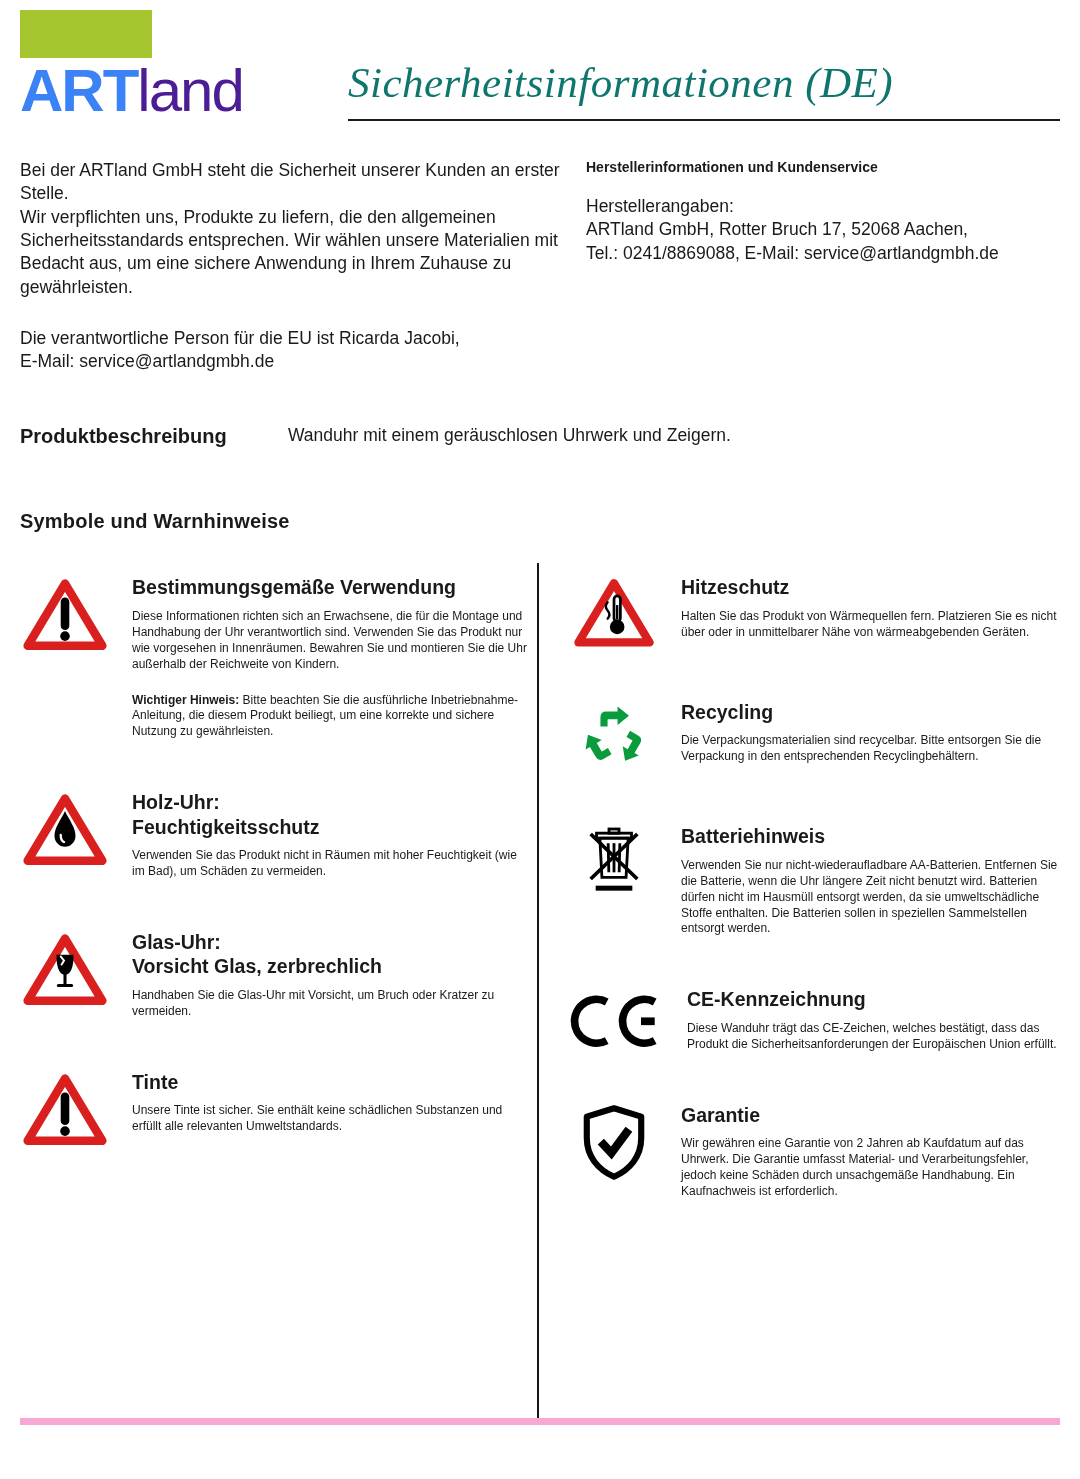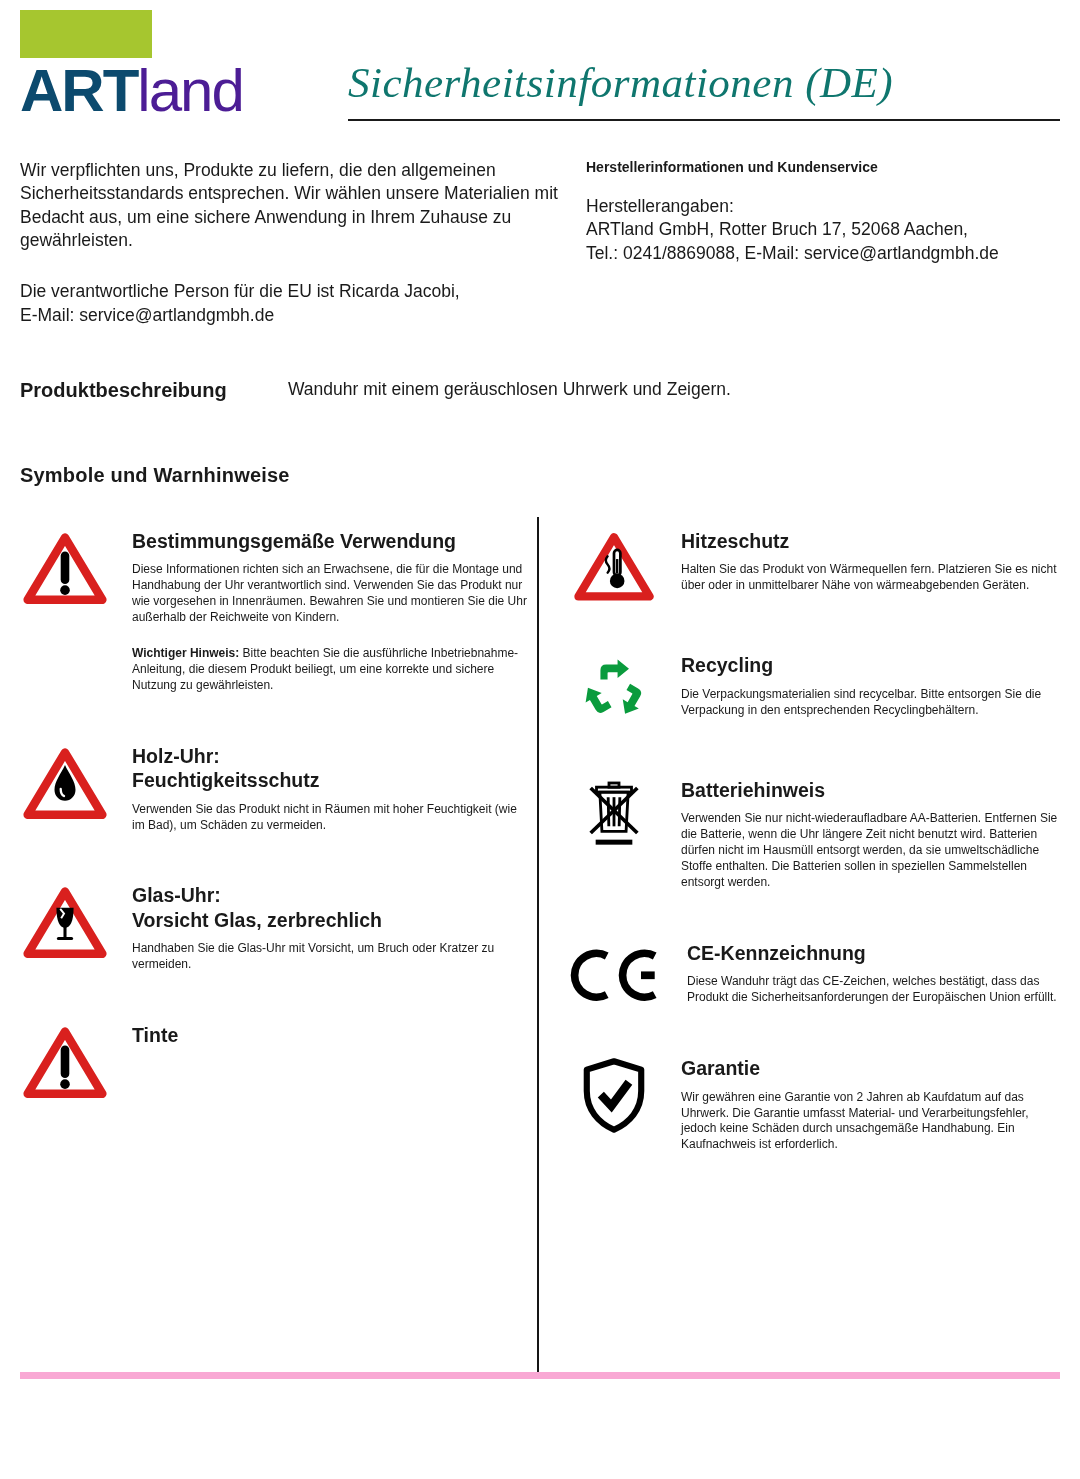--- a/index.html
+++ b/index.html
@@ -8,21 +8,21 @@
     width:1080px; height:1479px; overflow:hidden; position:relative;
     font-family:"Liberation Sans", sans-serif; color:#1a1a1a;
   }
   .page { width:100%; height:100%; padding:0 0 6px 0; }
 
   
   .header { display:flex; align-items:flex-end; padding:10px 20px 0 20px; }
   .logo { width:250px; margin-right:78px; flex:0 0 auto; }
   .logo-block { width:132px; height:48px; background:#a6c62f; }
   .logo-text { font-size:60px; line-height:1.02; letter-spacing:-2px; margin-top:2px; white-space:nowrap; }
-  .logo-art { color:#0c4a6e; font-weight:bold; }
+  .logo-art { color:#3b82f6; font-weight:bold; }
   .logo-land { color:#4c1d95; font-weight:normal; }
   .title-wrap { flex:1; border-bottom:2.5px solid #1a1a1a; padding-bottom:12px; }
   .title {
     font-family:"Liberation Serif","DejaVu Serif",serif; font-style:italic;
     font-weight:normal; font-size:43px; color:#0f766e; letter-spacing:0.5px;
   }
 
   
   .intro { display:grid; grid-template-columns:540px 1fr; column-gap:26px; margin:38px 20px 0 20px; }
   .intro p, .intro-right p { font-size:17.5px; line-height:1.33; }
@@ -70,20 +70,21 @@
       <div class="logo-block"></div>
       <div class="logo-text"><span class="logo-art">ART</span><span class="logo-land">land</span></div>
     </div>
     <div class="title-wrap">
       <h1 class="title">Sicherheitsinformationen (DE)</h1>
     </div>
   </header>
 
   <section class="intro">
     <div class="intro-left">
+      <p>Bei der ARTland GmbH steht die Sicherheit unserer Kunden an erster Stelle.</p>
       <p>Wir verpflichten uns, Produkte zu liefern, die den allgemeinen Sicherheitsstandards entsprechen. Wir wählen unsere Materialien mit Bedacht aus, um eine sichere Anwendung in Ihrem Zuhause zu gewährleisten.</p>
       <p class="intro-p3">Die verantwortliche Person für die EU ist Ricarda Jacobi,
 E-Mail: service@artlandgmbh.de</p>
     </div>
     <div class="intro-right">
       <h2>Herstellerinformationen und Kundenservice</h2>
       <p>Herstellerangaben:</p>
       <p>ARTland GmbH, Rotter Bruch 17, 52068 Aachen,</p>
       <p>Tel.: 0241/8869088, E-Mail: service@artlandgmbh.de</p>
     </div>
@@ -150,20 +151,21 @@
       <div class="sec">
         <div class="icon-cell">
           <svg class="tri" viewBox="0 0 90 82" aria-hidden="true">
             <path d="M45 9 L84 74 H6 Z" fill="#ffffff" stroke="#d9201e" stroke-width="9" stroke-linejoin="round"></path>
             <path d="M45 28 L45 53" stroke="#000000" stroke-width="9" stroke-linecap="round"></path>
             <circle cx="45" cy="64" r="5" fill="#000000"></circle>
           </svg>
         </div>
         <div class="txt">
           <h3>Tinte</h3>
+          <p>Unsere Tinte ist sicher. Sie enthält keine schädlichen Substanzen und erfüllt alle relevanten Umweltstandards.</p>
         </div>
       </div>
 
     </div>
 
     <div class="col col-right">
 
       <div class="sec">
         <div class="icon-cell">
           <svg class="tri" viewBox="0 0 90 82" aria-hidden="true">

